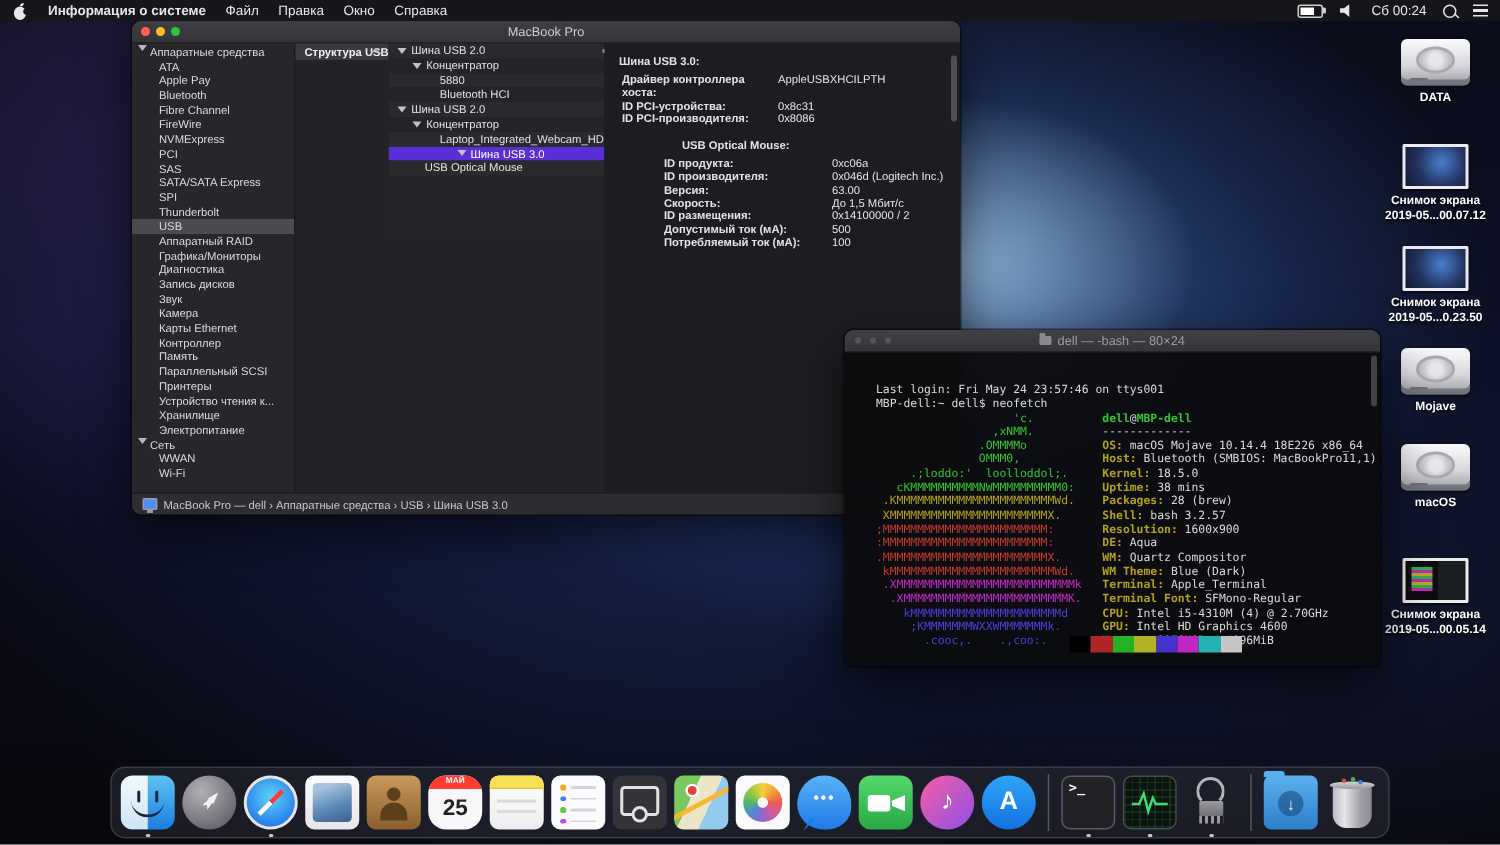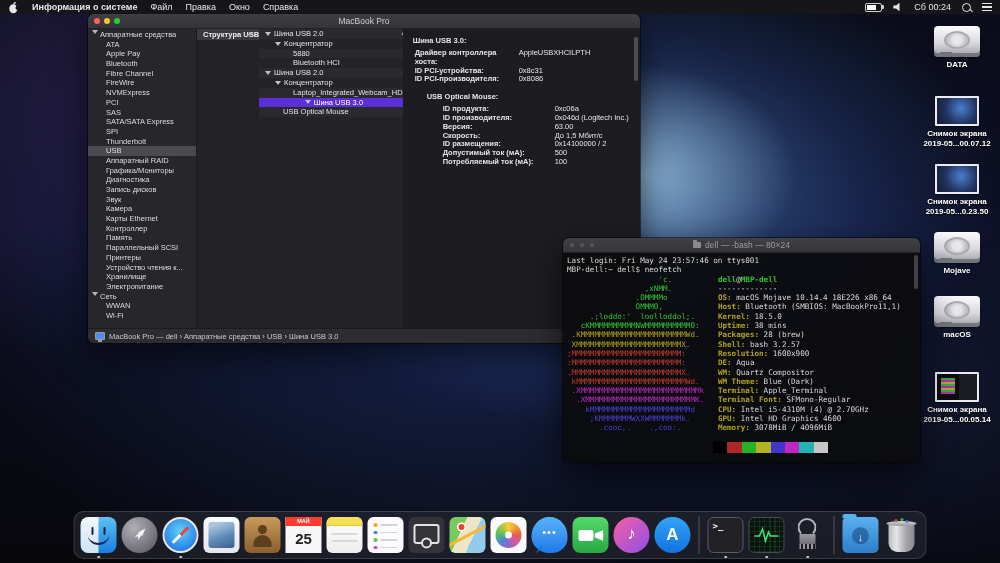--- a/index.html
+++ b/index.html
@@ -75,40 +75,40 @@
   .tree-area{height:129px;flex:none;background:#242428;overflow:hidden}
   .tree-row{height:9.8px;line-height:9.8px;font-size:7.5px;color:#e2e2e4;display:flex;align-items:center;white-space:nowrap}
   .tree-row.even{background:#2a2a2e}
   .tree-row.odd{background:#242428}
   .tree-row.sel{background:#5a2fd8;color:#fff}
   .tree-tri{width:0;height:0;border-left:3px solid transparent;border-right:3px solid transparent;border-top:4.2px solid #c2c2c6;margin-right:3px;flex:none}
   .splitter{height:7px;flex:none;background:#312f34;border-top:1px solid #1c1c1f;border-bottom:1px solid #1c1c1f;position:relative}
   .splitter::after{content:'';position:absolute;left:50%;top:50%;width:3px;height:3px;border-radius:50%;background:#8d8d92;transform:translate(-50%,-50%)}
   .details{flex:1;background:#1d1d21;color:#e4e4e6;font-size:7.5px;overflow:hidden;position:relative;padding-top:7px}
   .det-title{font-weight:bold;margin:0 0 4px 10px}
-  .det-title.dev{margin-left:24px;margin-top:8px}
+  .det-title.dev{margin-left:52px;margin-top:8px}
   .det-row{display:flex;line-height:8.8px}
   .bus .det-lbl{width:104px;margin-left:12px;font-weight:bold;flex:none}
   .dev .det-lbl{width:112px;margin-left:40px;font-weight:bold;flex:none}
   .det-val{white-space:nowrap}
   .det-scroll{position:absolute;right:2px;top:8px;width:4px;height:44px;border-radius:2px;background:rgba(255,255,255,.22)}
   .si-status{height:14px;flex:none;background:#2d2d31;border-top:1px solid #1b1b1e;display:flex;align-items:center;gap:4px;
     color:#c9c9cc;font-size:7.5px;padding-left:7px}
   .mini-mac{width:8px;height:6px;background:#4f8df7;border:1px solid #9a9aa2;border-radius:1px;position:relative;flex:none}
   .mini-mac::after{content:'';position:absolute;left:2px;bottom:-2.5px;width:4px;height:1.5px;background:#9a9aa2}
 
   
-  #terminal{left:563px;top:238px;width:357px;height:224px;background:rgba(12,12,15,.95);z-index:15;display:flex;flex-direction:column}
+  #terminal{left:563px;top:220px;width:357px;height:224px;background:rgba(12,12,15,.95);z-index:15;display:flex;flex-direction:column}
   #terminal .titlebar{background:linear-gradient(#404045,#353539);border-bottom:1px solid #242427}
   .l-gray{background:#55555b;border:0.5px solid #3c3c40;box-sizing:border-box}
   #terminal .tb-title{color:#9d9da1;display:flex;align-items:center;justify-content:center;gap:4px}
   .home-glyph{display:inline-block;width:8px;height:6px;background:#8a8a90;border-radius:1px;position:relative;vertical-align:middle}
   .home-glyph::before{content:'';position:absolute;left:0;top:-2px;width:4px;height:2px;background:#8a8a90;border-radius:1px 1px 0 0}
   .term-body{position:relative;flex:1;overflow:hidden}
-  #term-pre{margin:0;padding:3px 0 0 4px;font-family:"DejaVu Sans Mono",monospace;font-size:7.6px;line-height:9.3px;white-space:pre;color:#dadada}
+  #term-pre{margin:17px;padding:3px 0 0 4px;font-family:"DejaVu Sans Mono",monospace;font-size:7.6px;line-height:9.3px;white-space:pre;color:#dadada}
   #palette{position:absolute;left:150px;top:189px;display:flex}
   #palette i{display:block;width:14.4px;height:11px}
   .term-scroll{position:absolute;right:2px;top:2px;width:4px;height:34px;border-radius:2px;background:rgba(255,255,255,.22)}
 
   
   #dock{position:absolute;left:50%;transform:translateX(-50%);top:511px;height:46px;z-index:30;
     background:rgba(42,44,52,.55);border:1px solid rgba(255,255,255,.14);border-radius:10px;
     display:flex;align-items:center;padding:0 6px;gap:5px}
   .dock-item{width:36px;height:36px;position:relative;flex:none}
   .dock-item.running::after{content:'';position:absolute;left:50%;bottom:-5px;width:2.5px;height:2.5px;border-radius:50%;background:rgba(230,230,235,.85);transform:translateX(-50%)}
@@ -129,21 +129,21 @@
   .needle{position:absolute;left:50%;top:50%;width:3px;height:22px;transform:translate(-50%,-50%) rotate(45deg);
     background:linear-gradient(180deg,#ff3b30 50%,#fff 50%)}
   
   .mail{background:linear-gradient(180deg,#fbfbfd,#e6e6ec);border-radius:6px}
   .stampin{position:absolute;inset:5px;border-radius:3px;background:linear-gradient(160deg,#a8c4de 15%,#5b87b5 60%,#39608c)}
   
   .contacts{background:linear-gradient(180deg,#c89a5c,#8a5f2e);border-radius:6px;overflow:hidden}
   .ct-head{position:absolute;left:50%;top:8px;width:9px;height:9px;border-radius:50%;background:#5d3f1c;transform:translateX(-50%)}
   .ct-body{position:absolute;left:50%;top:18px;width:18px;height:12px;border-radius:9px 9px 0 0;background:#5d3f1c;transform:translateX(-50%)}
   
-  .calendar{background:#f7f7f9;border-radius:0;overflow:hidden;text-align:center}
+  .calendar{background:#f7f7f9;border-radius:12px;overflow:hidden;text-align:center}
   .cal-top{height:9px;line-height:9px;background:#ff3b30;color:#fff;font-size:5.5px;font-weight:bold}
   .cal-day{font-size:15px;font-weight:bold;color:#222;line-height:25px}
   
   .notes{background:linear-gradient(180deg,#fff,#ededef);border-radius:6px;overflow:hidden}
   .notes-top{height:8px;background:#f7df56;border-bottom:1px solid #e3c93a}
   .notes-line{position:absolute;left:5px;right:5px;height:1.5px;background:#d9d9dd}
   .l1{top:16px}.l2{top:23px}
   
   .reminders{background:#fbfbfd;border-radius:6px}
   .rem{position:absolute;left:6px;right:6px;height:3.5px}

